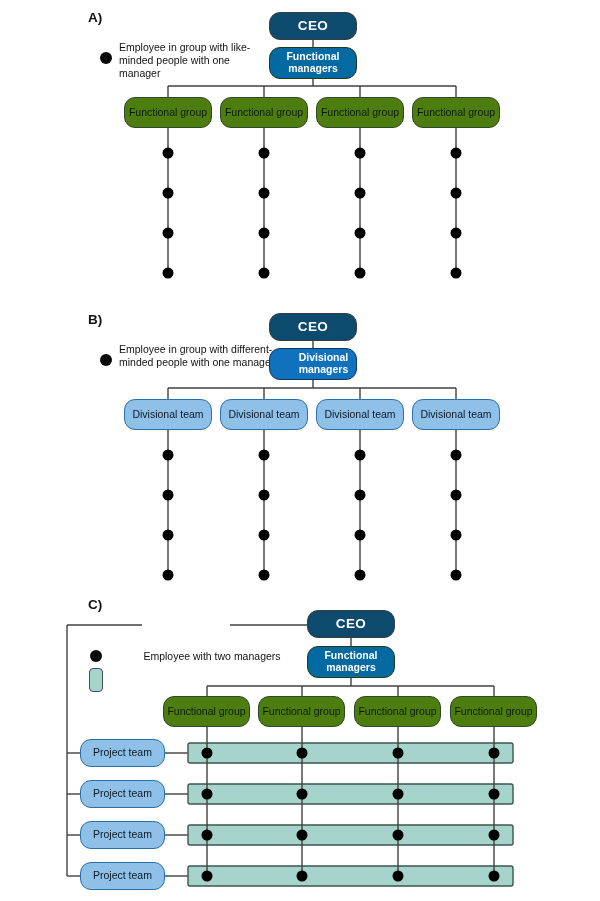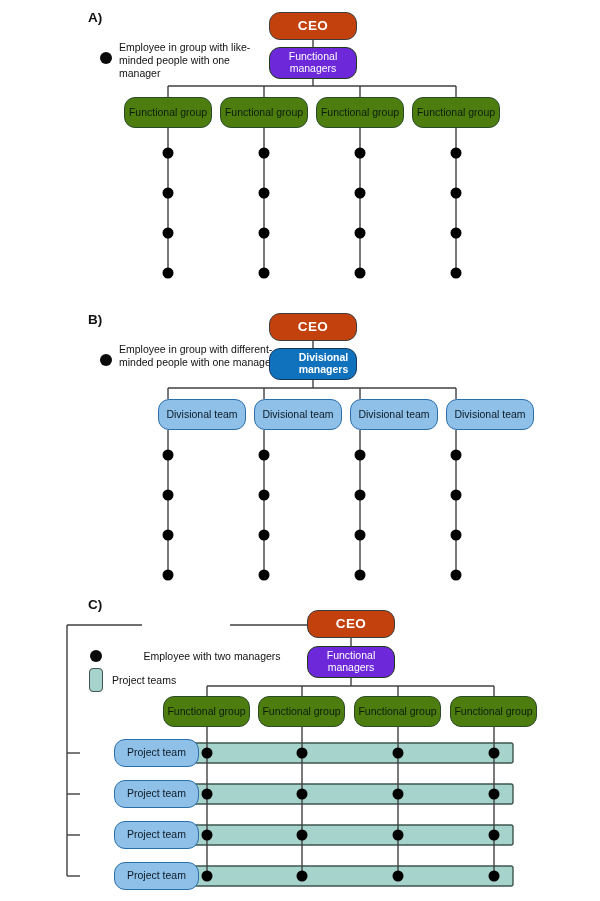--- a/index.html
+++ b/index.html
@@ -7,25 +7,25 @@
     position:relative;width:600px;height:901px;background:#ffffff;
     font-family:"Liberation Sans",sans-serif;color:#111;overflow:hidden;
   }
   .wires{position:absolute;left:0;top:0;z-index:0;}
   .box{
     position:absolute;z-index:2;box-sizing:border-box;
     display:flex;align-items:center;justify-content:center;text-align:center;
     border-radius:11px;border:1.6px solid #333;
     font-size:10.5px;line-height:1.12;padding:2px 3px;
   }
-  .box-gray{background:#c2410c;border-color:#3d3d3d;color:#fff;font-weight:bold;font-size:13.5px;letter-spacing:.4px;}
-  .box-darkgreen{background:#6d28d9;border-color:#1E3C17;color:#fff;font-weight:400;}
+  .box-gray{background:#0c4a6e;border-color:#3d3d3d;color:#fff;font-weight:bold;font-size:13.5px;letter-spacing:.4px;}
+  .box-darkgreen{background:#0369a1;border-color:#1E3C17;color:#fff;font-weight:700;}
   .box-lightgreen{background:#4d7c0f;border-color:#2B4A26;color:#0c1c0c;}
   .box-blue{background:#1072BC;border-color:#14375C;color:#fff;font-weight:600;padding-left:24px;}
-  .box-lightblue{background:#8FC0E8;border-color:#2B6FA9;color:#0d1a26;margin-left:34px;}
+  .box-lightblue{background:#8FC0E8;border-color:#2B6FA9;color:#0d1a26;}
   .section-label{position:absolute;z-index:2;font-weight:bold;font-size:13.5px;}
   .legend-text{position:absolute;z-index:2;font-size:10.5px;line-height:1.25;}
   .legend-dot{position:absolute;z-index:2;width:12px;height:12px;border-radius:50%;background:#0a0a0a;}
   .legend-swatch{
     position:absolute;z-index:2;width:14px;height:24px;border-radius:4px;
     background:#A6D3CB;border:1.4px solid #3E564F;box-sizing:border-box;
   }
 </style>
 </head>
 <body>
@@ -172,21 +172,20 @@
   <div class="box box-lightblue" style="left:316px;top:399px;width:88px;height:31px;">Divisional team</div>
   <div class="box box-lightblue" style="left:412px;top:399px;width:88px;height:31px;">Divisional team</div>
 
   <div class="section-label" style="left:88px;top:597px;">C)</div>
   <div class="box box-gray" style="left:307px;top:610px;width:88px;height:28px;">CEO</div>
   <div class="box box-darkgreen" style="left:307px;top:646px;width:88px;height:32px;">Functional managers</div>
 
   <div class="legend-dot" style="left:90px;top:650px;"></div>
   <div class="legend-text" style="left:112px;top:650px;width:200px;text-align:center;">Employee with two managers</div>
   <div class="legend-swatch" style="left:89px;top:668px;"></div>
-  <div class="legend-text" style="left:112px;top:674px;width:200px;">Project teams</div>
 
   <div class="box box-lightgreen" style="left:163px;top:696px;width:87px;height:31px;">Functional group</div>
   <div class="box box-lightgreen" style="left:258px;top:696px;width:87px;height:31px;">Functional group</div>
   <div class="box box-lightgreen" style="left:354px;top:696px;width:87px;height:31px;">Functional group</div>
   <div class="box box-lightgreen" style="left:450px;top:696px;width:87px;height:31px;">Functional group</div>
 
   <div class="box box-lightblue" style="left:80px;top:739px;width:85px;height:28px;">Project team</div>
   <div class="box box-lightblue" style="left:80px;top:780px;width:85px;height:28px;">Project team</div>
   <div class="box box-lightblue" style="left:80px;top:821px;width:85px;height:28px;">Project team</div>
   <div class="box box-lightblue" style="left:80px;top:862px;width:85px;height:28px;">Project team</div>

